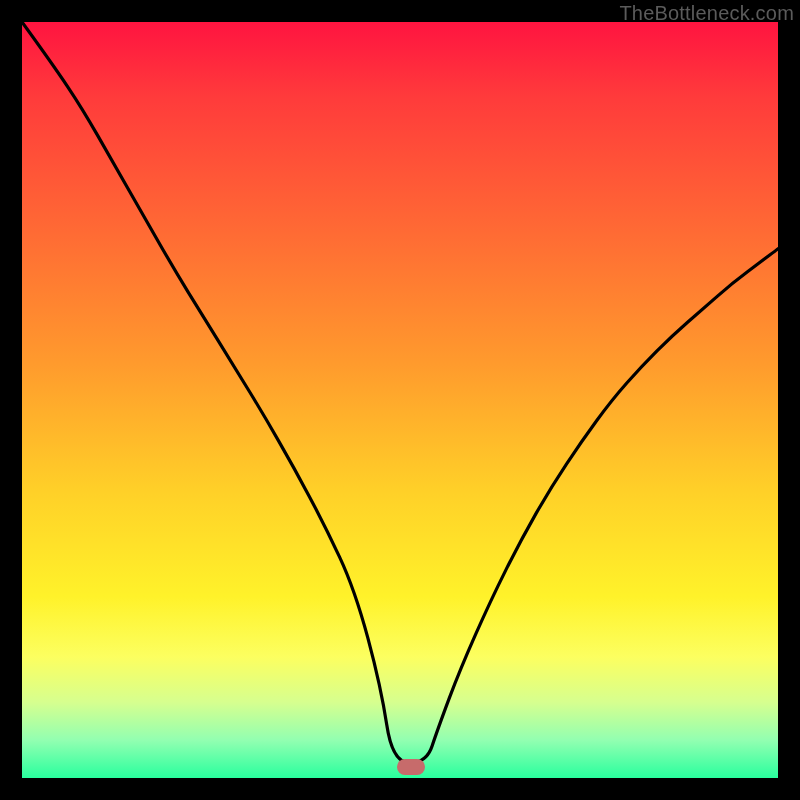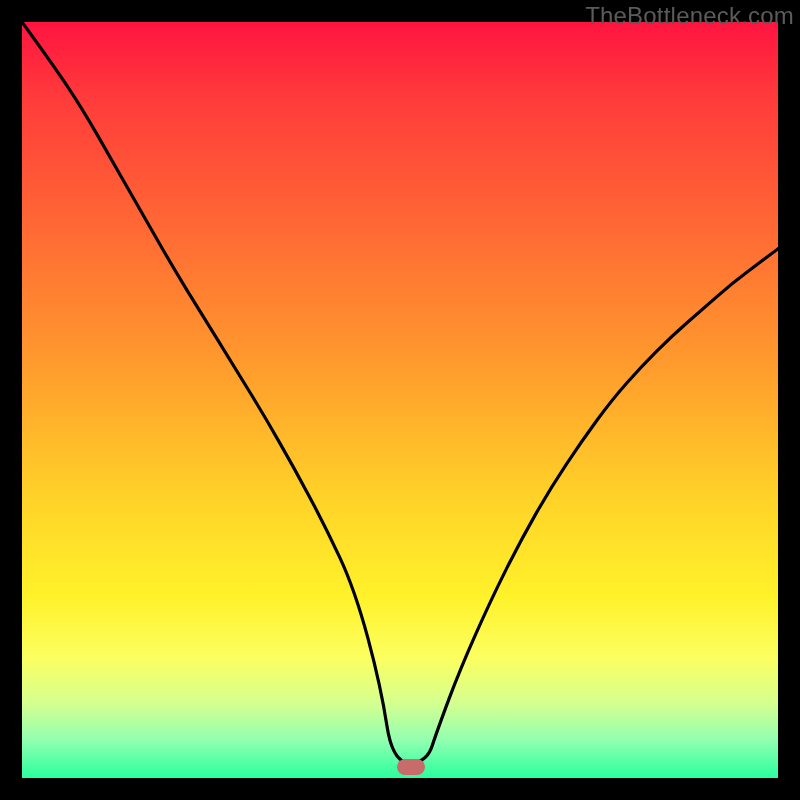--- a/index.html
+++ b/index.html
@@ -49,21 +49,21 @@
     width: 28px;
     height: 16px;
     border-radius: 8px;
     transform: translate(-50%, -50%);
   }
   .watermark {
     position: absolute;
     top: 2px;
     right: 6px;
     color: #5b5b5b;
-    font-size: 24px;
+    font-size: 20px;
     font-weight: 500;
     letter-spacing: 0.2px;
     user-select: none;
     text-align: center;
   }
 </style>
 </head>
 <body>
 
 <div class="frame">

